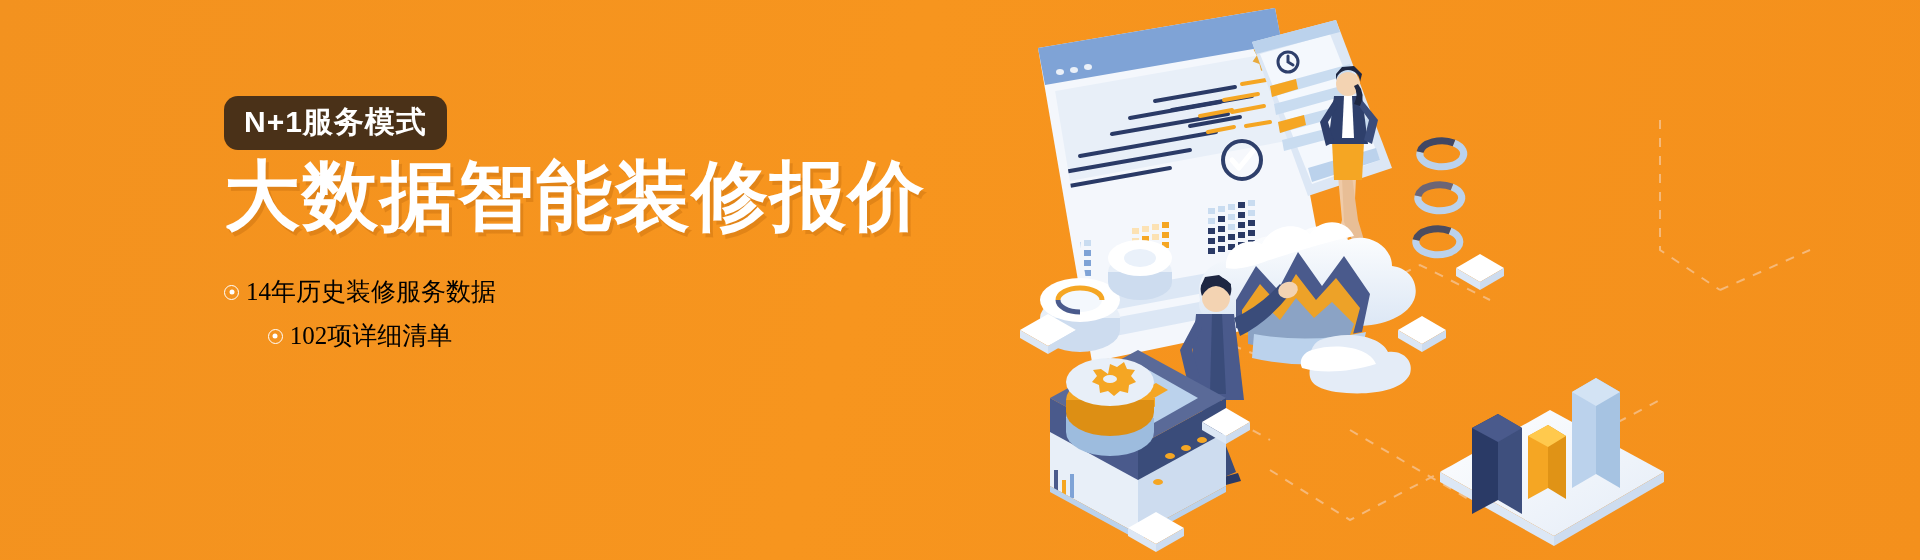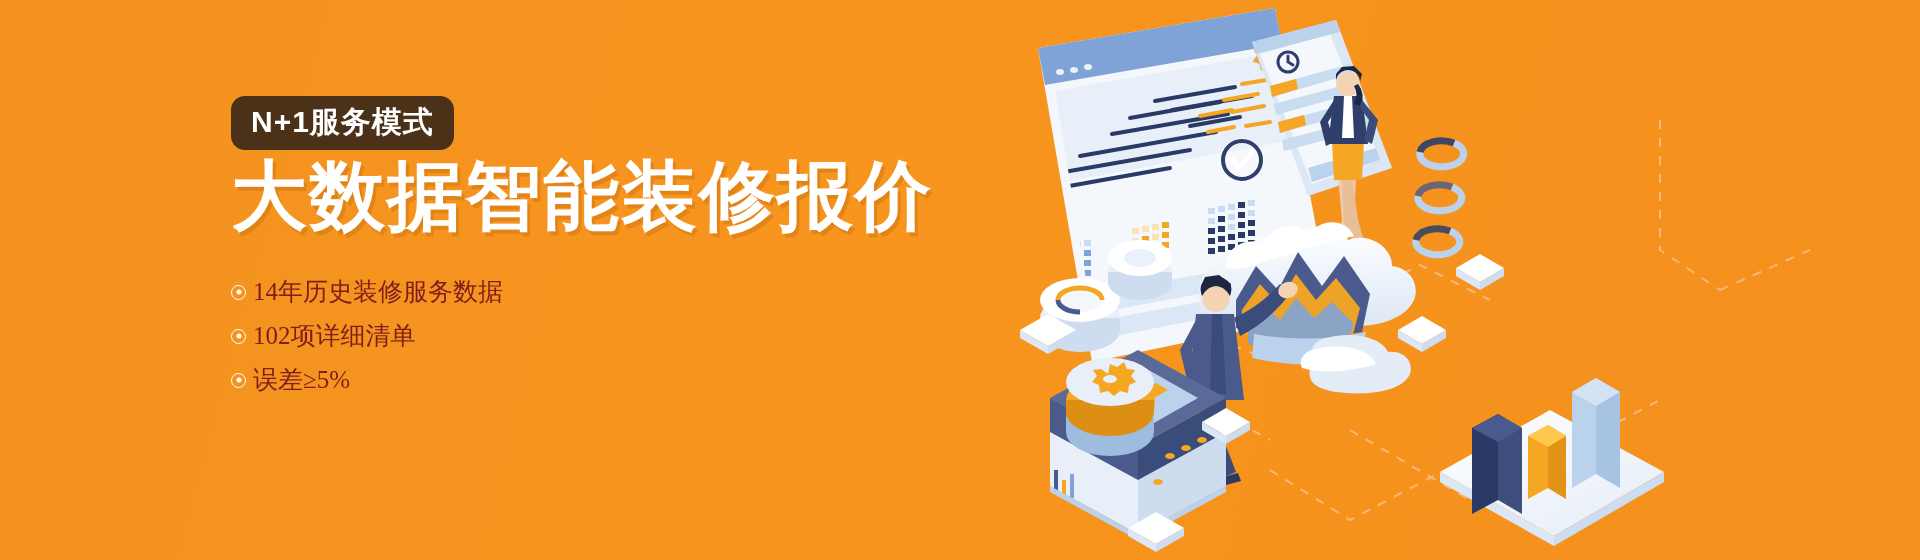--- a/index.html
+++ b/index.html
@@ -12,21 +12,21 @@
     font-family:"Liberation Sans", sans-serif;
   }
   
   .banner:before{
     content:"";
     position:absolute; inset:0;
     background:linear-gradient(105deg,#F3921F 0%,#F7951E 45%,#F4901C 100%);
   }
 
   
-  .textblock{ position:absolute; left:231px; top:96px; z-index:5; }
+  .textblock{ position:absolute; left:224px; top:96px; z-index:5; }
 
   .badge{
     display:inline-block;
     background:#4A3118;
     color:#ffffff;
     font-size:30px;
     line-height:1;
     padding:11px 20px 13px 20px;
     border-radius:14px;
     letter-spacing:1px;
@@ -47,26 +47,27 @@
 
   .bullets{
     margin-top:36px;
     display:flex;
     column-gap:36px;
   }
   .bcol{ display:flex; flex-direction:column; }
   .bullet{
     display:flex;
     align-items:center;
-    color:#7f1d1d;
+    color:#000000;
     font-family:"Liberation Serif", serif;
     font-size:25px;
     line-height:1;
     height:44px;
     white-space:nowrap;
+    justify-content:center;
   }
   .bullet .dot{
     flex:0 0 auto;
     width:15px; height:15px;
     border:1.6px solid #ffffff;
     border-radius:50%;
     position:relative;
     margin-right:7px;
   }
   .bullet .dot:after{
@@ -97,24 +98,20 @@
     <div class="bullets">
 
       <div class="bcol">
         <div class="bullet">
           <span class="dot"></span>
           <span class="txt">14年历史装修服务数据</span>
         </div>
         <div class="bullet">
           <span class="dot"></span>
           <span class="txt">102项详细清单</span>
-        </div>
-        <div class="bullet">
-          <span class="dot"></span>
-          <span class="txt">误差≥5%</span>
         </div>
       </div>
 
 
     </div>
   </div>
 
   <div class="illus">
   <svg width="900" height="560" viewBox="0 0 900 560" xmlns="http://www.w3.org/2000/svg">
     <defs>

